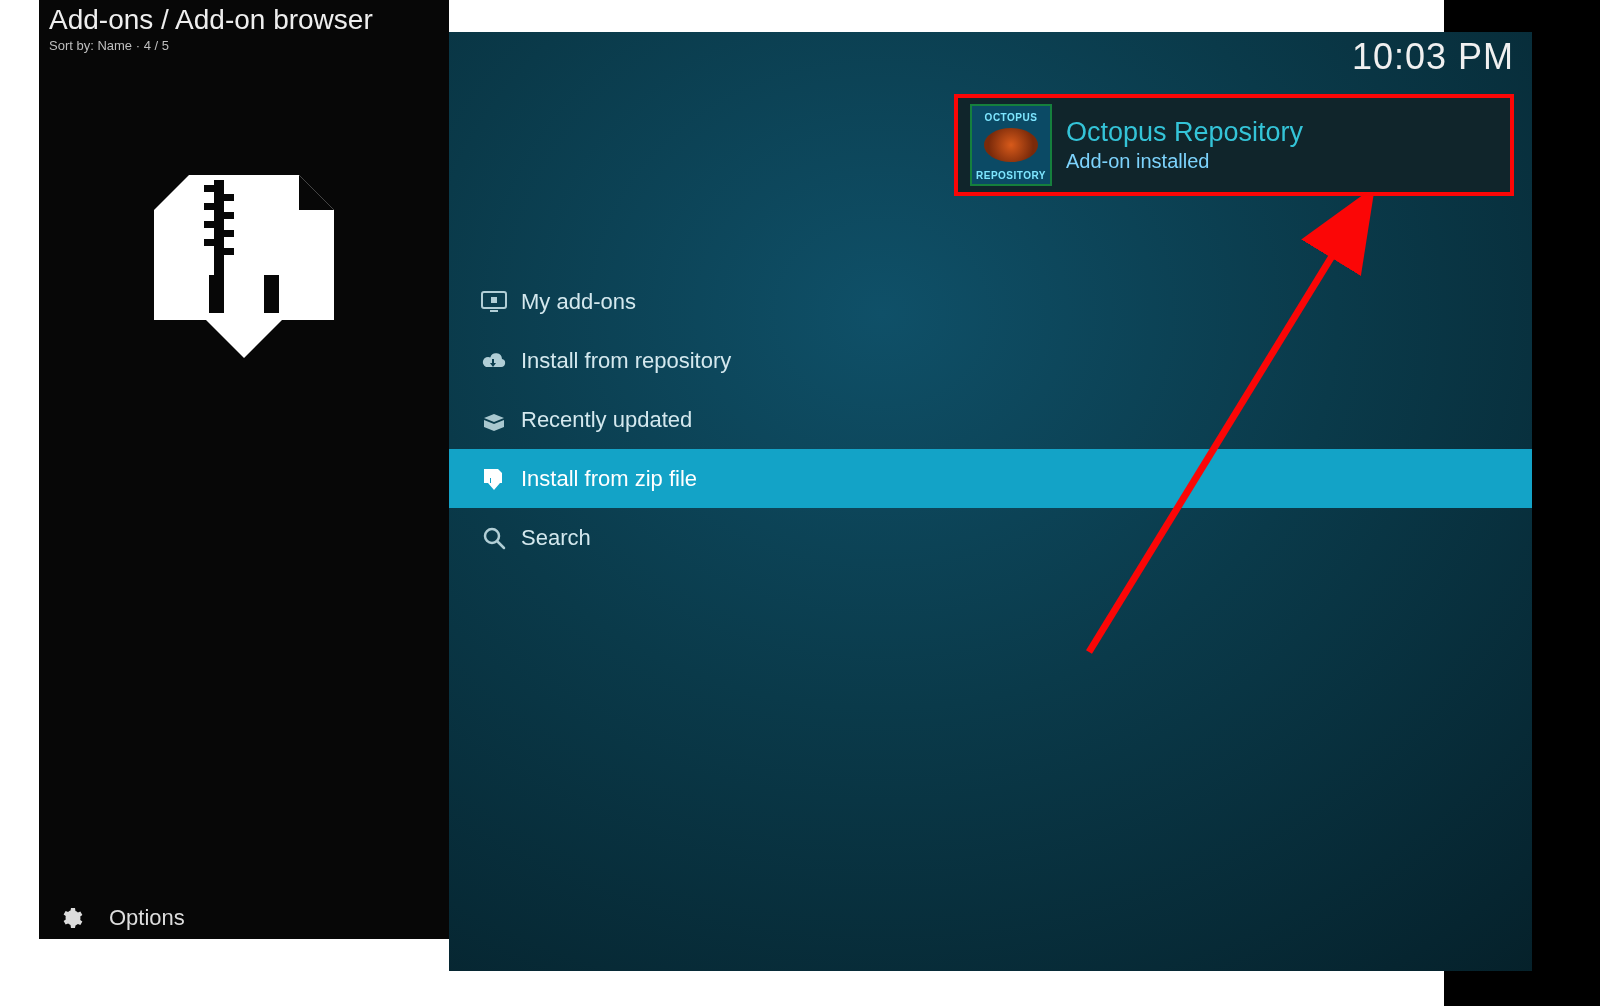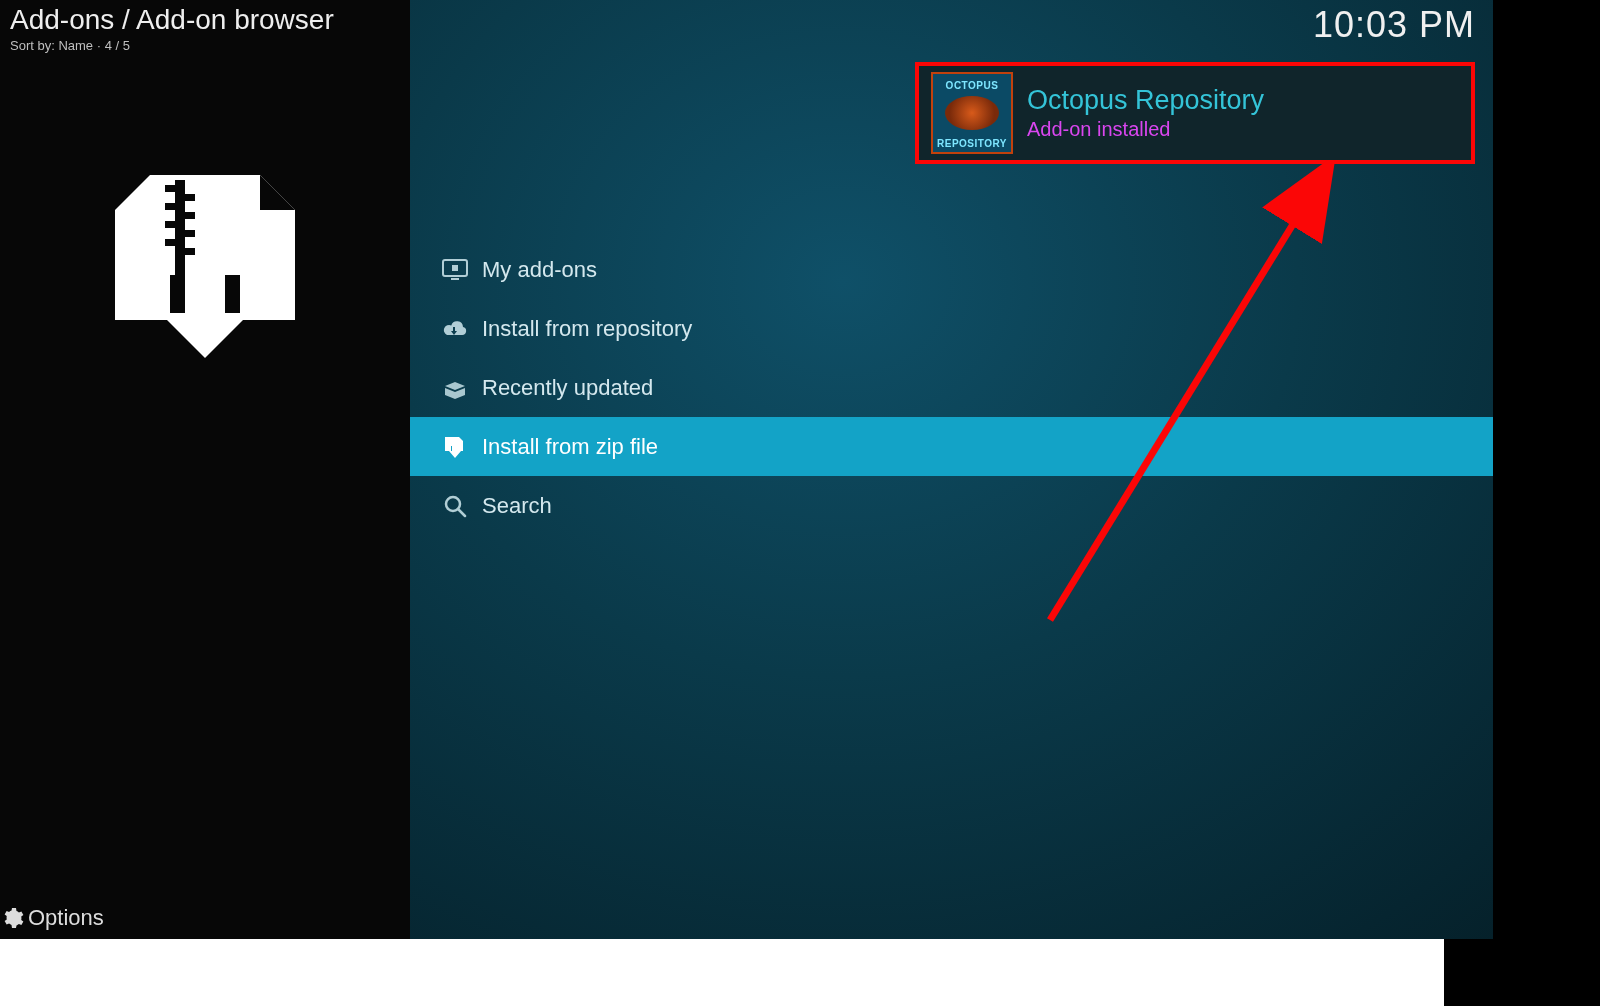--- a/index.html
+++ b/index.html
@@ -42,34 +42,35 @@
     position: absolute;
     top: 170px;
     left: 0;
     right: 0;
     display: flex;
     justify-content: center;
   }
   .options {
     position: absolute;
     bottom: 8px;
-    left: 0;
-    display: flex;
-    align-items: center;
-    gap: 4px;
+    left: 20px;
+    display: flex;
+    align-items: center;
+    gap: 26px;
     font-size: 22px;
     color: #ddd;
   }
   
   .main {
     flex: 1;
     height: 100%;
     background: radial-gradient(ellipse 120% 120% at 40% 30%, #0f5068 0%, #0a3a4a 35%, #062530 70%, #031418 100%);
     position: relative;
     padding-top: 240px;
+    margin-top: 32px;
   }
   .clock {
     position: absolute;
     top: 4px;
     right: 18px;
     font-size: 36px;
     color: #f0f0f0;
     font-weight: 300;
     letter-spacing: 1px;
   }
@@ -111,21 +112,21 @@
     border: 4px solid #fb0606;
     display: flex;
     align-items: center;
     padding: 8px 12px;
     gap: 14px;
   }
   .notif-thumb {
     width: 82px;
     height: 82px;
     background: #0b4a65;
-    border: 2px solid #c2410c;
+    border: 2px solid #15803d;
     position: relative;
     overflow: hidden;
   }
   .notif-thumb .bar {
     position: absolute;
     left: 0; right: 0;
     height: 18px;
     display: flex;
     align-items: center;
     justify-content: center;
@@ -142,35 +143,36 @@
     background: radial-gradient(circle at 50% 50%, #d85a1a 0%, #7a2a0a 70%);
     border-radius: 50%;
   }
   .notif-text .title {
     font-size: 27px;
     color: #34c4d8;
     line-height: 1.15;
   }
   .notif-text .sub {
     font-size: 20px;
-    color: #d946ef;
+    color: #7dd3fc;
     margin-top: 2px;
   }
   
   .annotation-arrow {
     position: absolute;
     top: 160px;
     left: 620px;
     pointer-events: none;
   }
   
   .outer {
     width: 1444px;
     height: 1006px;
     background: #ffffff;
+    padding-left: 39px;
   }
 </style>
 </head>
 <body>
 
 <div class="outer">
 <div class="app">
 
   <aside class="sidebar">
     <div class="breadcrumb">Add-ons / Add-on browser</div>

